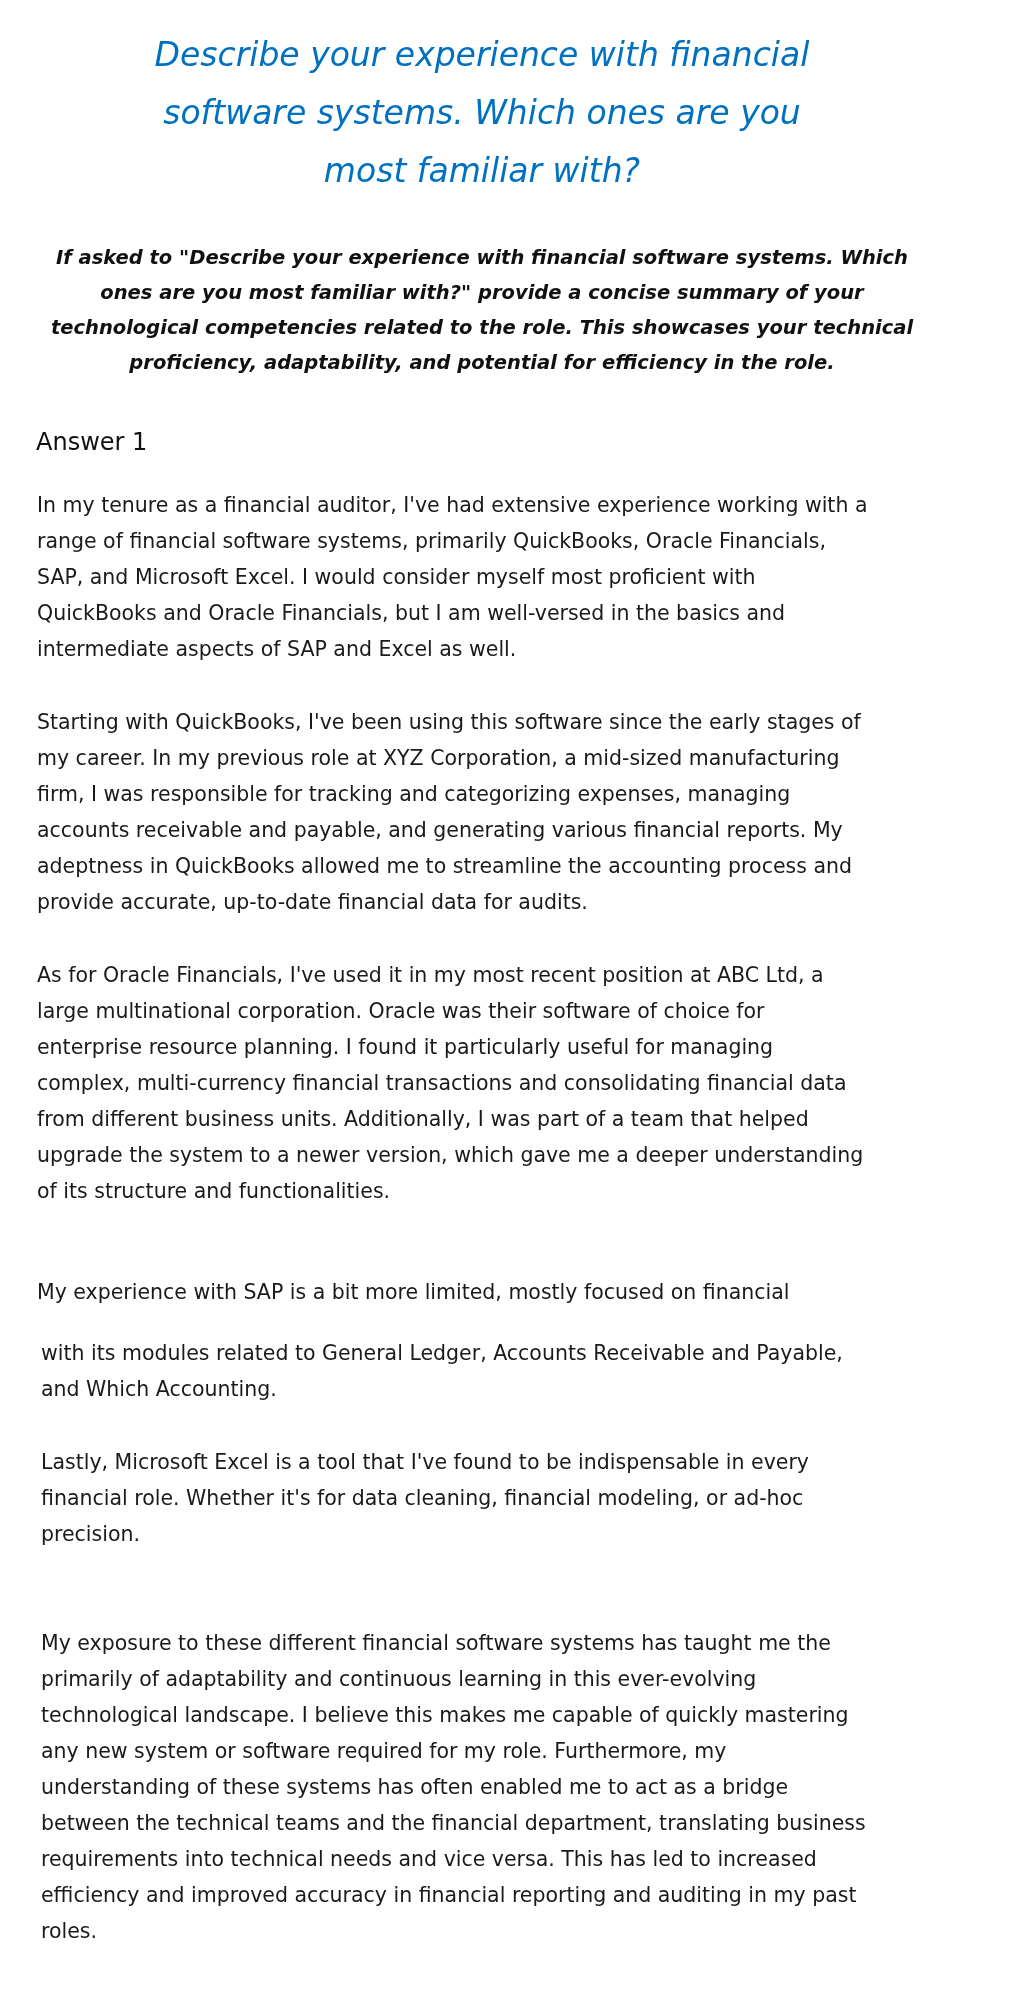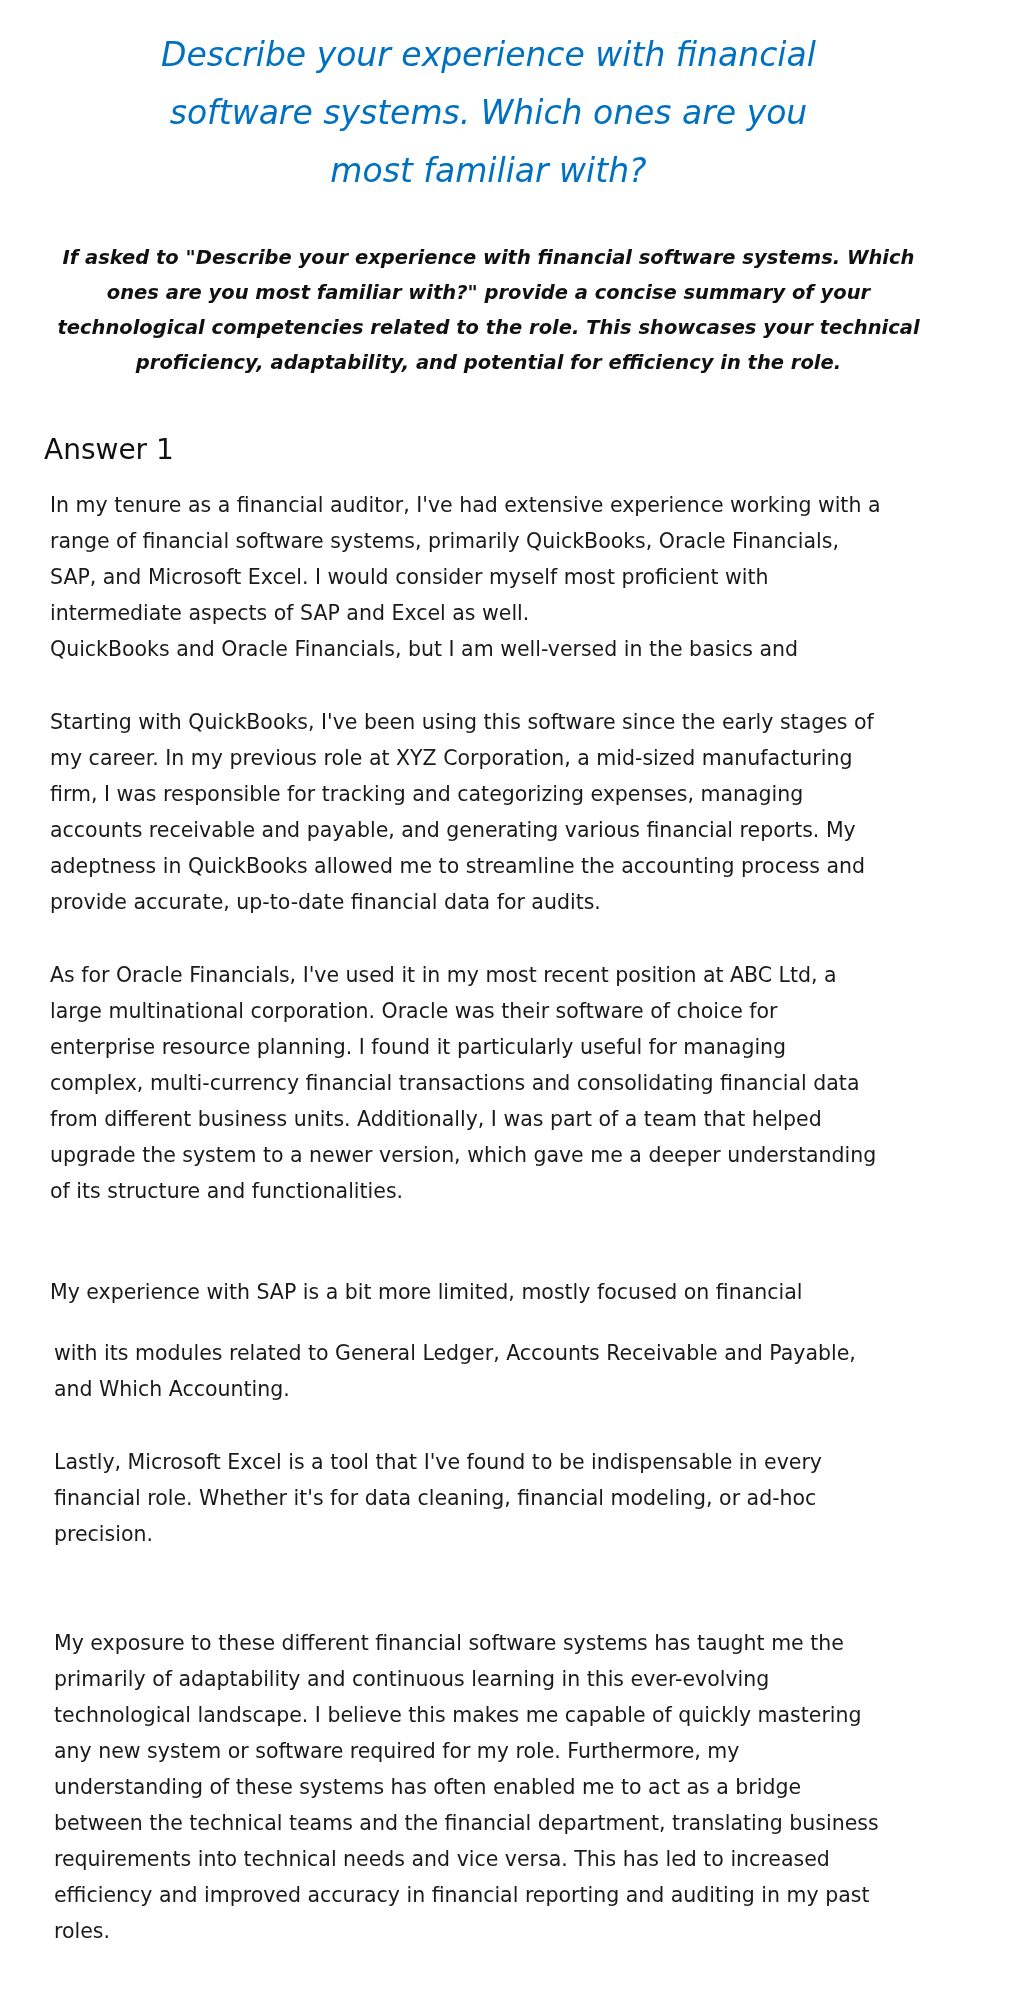--- a/index.html
+++ b/index.html
@@ -4,26 +4,26 @@
 <style>
   html, body { margin: 0; padding: 0; background: #ffffff; }
   body { width: 1020px; height: 2000px; position: relative; overflow: hidden;
          font-family: "DejaVu Sans", sans-serif; color: #111111; }
   .page { position: absolute; left: 0; width: 1020px; overflow: hidden; }
   #page1 { top: 0; height: 1309px; }
   #page2 { top: 1309px; height: 691px; }
   .title { position: absolute; left: 37px; width: 890px; top: 26px;
            text-align: center; font-style: italic; color: #0070C0;
            font-size: 33px; line-height: 58px; font-weight: normal; }
-  .title .ln, .subtitle .ln, .para .ln { display: block; white-space: nowrap; margin-left: 13px; }
+  .title .ln, .subtitle .ln, .para .ln { display: block; white-space: nowrap; }
   .subtitle { position: absolute; left: 37px; width: 890px; top: 240px;
               text-align: center; font-style: italic; font-weight: bold;
               font-size: 19.5px; line-height: 35px; color: #111111; }
-  .heading { position: absolute; left: 36px; top: 424px; font-size: 28px;
-             line-height: 36px; color: #111111; font-weight: normal; margin: 8px; }
+  .heading { position: absolute; left: 36px; top: 424px; font-size: 24px;
+             line-height: 36px; color: #111111; font-weight: normal; margin: 0; }
   .para { position: absolute; font-size: 20.5px;
           line-height: 36px; color: #1a1a1a; }
   .p1-col { left: 37px; }
   .p2-col { left: 41px; }
 </style>
 </head>
 <body>
 
 <div id="page1" class="page">
   <h1 class="title" style="margin: 0px; color: rgb(0, 112, 192);">
@@ -38,22 +38,22 @@
     <span class="ln">technological competencies related to the role. This showcases your technical</span>
     <span class="ln">proficiency, adaptability, and potential for efficiency in the role.</span>
   </div>
 
   <h2 class="heading">Answer 1</h2>
 
   <div class="para p1-col" style="top:487px;">
     <span class="ln">In my tenure as a financial auditor, I've had extensive experience working with a</span>
     <span class="ln">range of financial software systems, primarily QuickBooks, Oracle Financials,</span>
     <span class="ln">SAP, and Microsoft Excel. I would consider myself most proficient with</span>
+    <span class="ln">QuickBooks and Oracle Financials, but I am well-versed in the basics and</span>
     <span class="ln">intermediate aspects of SAP and Excel as well.</span>
-    <span class="ln">QuickBooks and Oracle Financials, but I am well-versed in the basics and</span>
   </div>
 
   <div class="para p1-col" style="top:704px;">
     <span class="ln">Starting with QuickBooks, I've been using this software since the early stages of</span>
     <span class="ln">my career. In my previous role at XYZ Corporation, a mid-sized manufacturing</span>
     <span class="ln">firm, I was responsible for tracking and categorizing expenses, managing</span>
     <span class="ln">accounts receivable and payable, and generating various financial reports. My</span>
     <span class="ln">adeptness in QuickBooks allowed me to streamline the accounting process and</span>
     <span class="ln">provide accurate, up-to-date financial data for audits.</span>
   </div>

